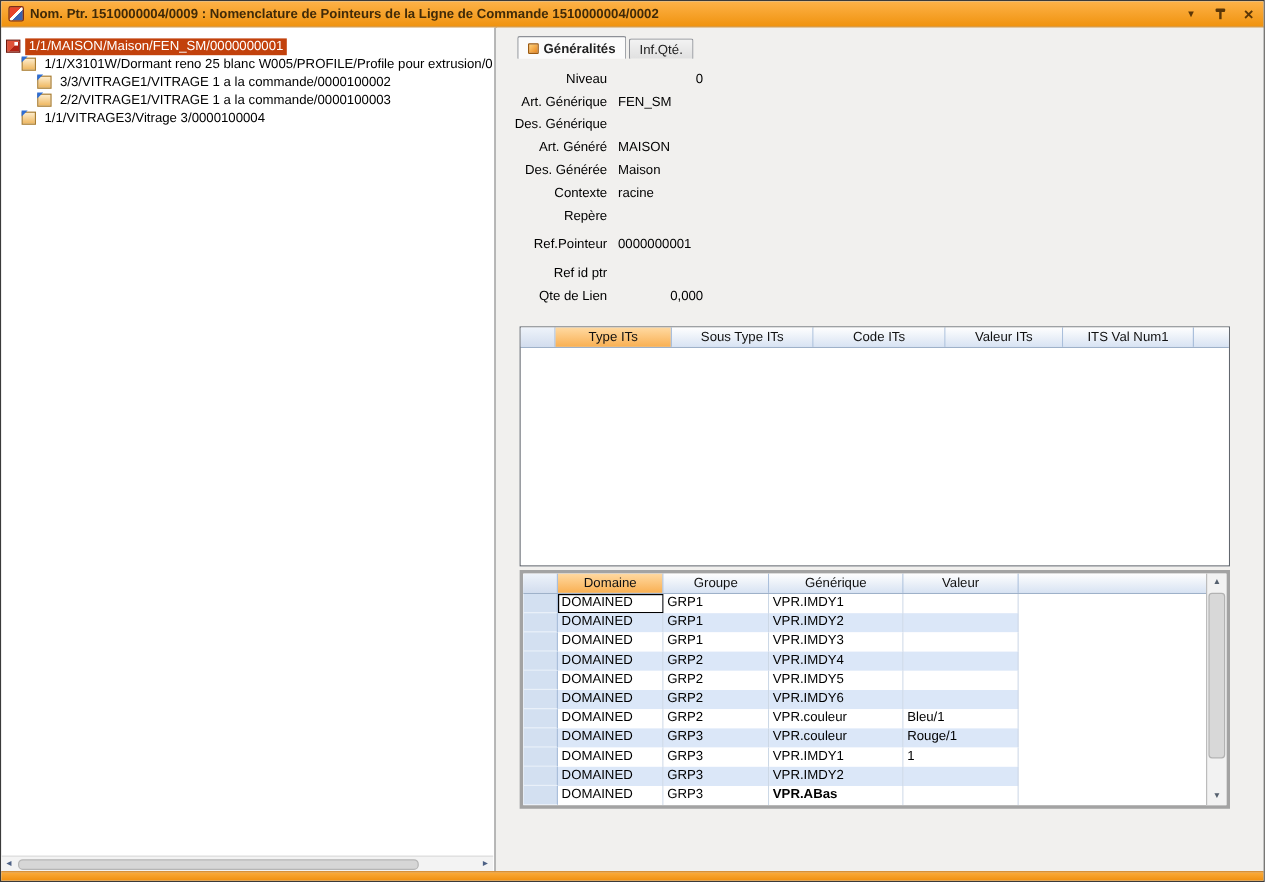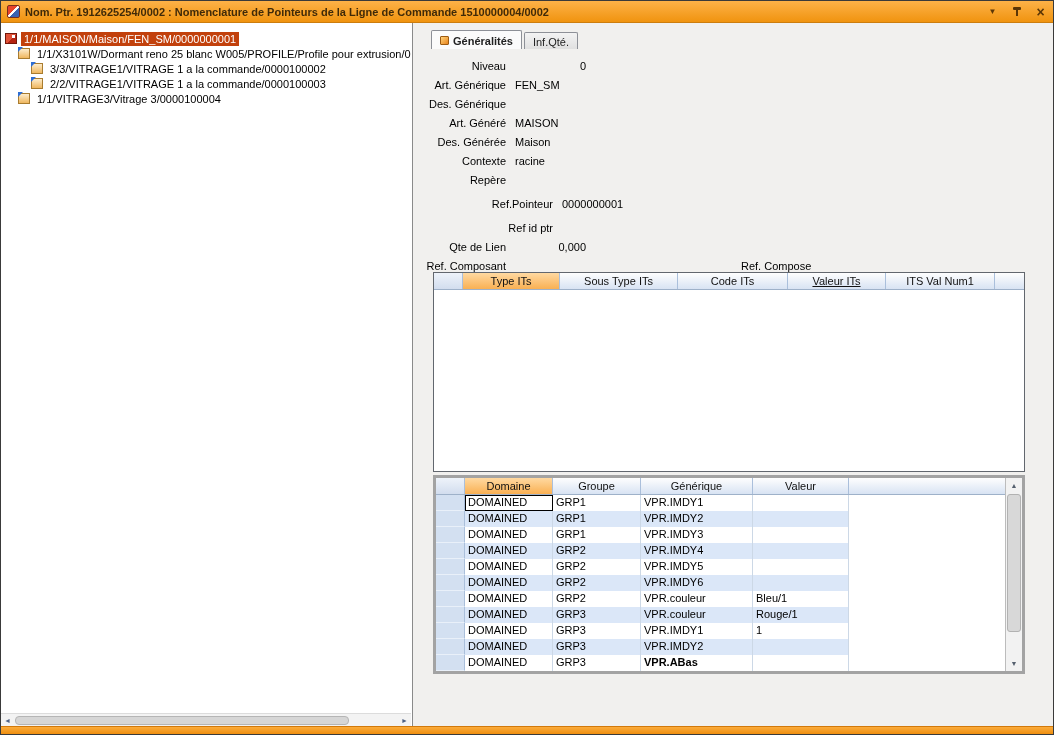--- a/index.html
+++ b/index.html
@@ -54,21 +54,21 @@
          border:1px solid #8d9097; border-bottom:none; border-radius:2px 2px 0 0;
          background:linear-gradient(#f3f3f3,#e0e0e0); color:#222; }
   .tab.active { height:19px; background:#fbfbfb; font-weight:bold; }
   .tab + .tab { margin-left:2px; }
   .tab-icon { width:9px; height:9px; border-radius:1px; border:1px solid #9c5a10;
               background:linear-gradient(135deg,#ffd27a,#e8841c); }
 
   
   .form { position:absolute; top:33px; left:0; width:430px; }
   .frow { position:relative; display:flex; height:19px; align-items:center; }
-  .frow.gap { margin-top:5px;padding-left:47px; }
+  .frow.gap { margin-top:5px; }
   .flabel { width:100px; text-align:right; padding-right:8px; color:#000; flex:0 0 auto; }
   .fvalue { min-width:150px; padding-left:1px; color:#000; }
   .fvalue.num { min-width:0; width:72px; text-align:right; }
   .second-label { position:absolute; left:327px; top:0; height:19px; display:flex; align-items:center; }
 
   
   .grid-header { display:flex; height:17px; border-bottom:1px solid #9eb1c9;
                  background:linear-gradient(#ffffff,#d8e3f3); flex:0 0 auto; }
   .hcell { height:16px; line-height:16px; text-align:center; color:#111;
            border-right:1px solid #aabfdb; overflow:hidden; flex:0 0 auto;
@@ -105,21 +105,21 @@
   .bottombar { position:absolute; left:0; right:0; bottom:0; height:8px;
                background:linear-gradient(180deg,#fbab3a,#ef8f10); border-top:1px solid #d2790a; }
 </style>
 </head>
 <body>
 
 <div class="window">
 
   <div class="titlebar">
     <span class="title-icon"></span>
-    <span class="title-text">Nom. Ptr. 1912625254/0002 : Nomenclature de Pointeurs de la Ligne de Commande 1510000004/0002</span>
+    <span class="title-text">Nom. Ptr. 1510000004/0009 : Nomenclature de Pointeurs de la Ligne de Commande 1510000004/0002</span>
     <span class="tb-controls">
       <span class="tb-btn menu">▼</span>
       <span class="tb-btn pin-btn">
         <span class="pin-head"></span>
         <span class="pin-stem"></span>
       </span>
       <span class="tb-btn close">×</span>
     </span>
   </div>
 
@@ -200,34 +200,29 @@
           <span class="fvalue">0000000001</span>
         </div>
         <div class="frow gap">
           <span class="flabel">Ref id ptr</span>
           <span class="fvalue"></span>
         </div>
         <div class="frow">
           <span class="flabel">Qte de Lien</span>
           <span class="fvalue num">0,000</span>
         </div>
-        <div class="frow">
-          <span class="flabel">Ref. Composant</span>
-          <span class="fvalue"></span>
-          <span class="second-label">Ref. Compose</span>
-        </div>
       </div>
 
     <div class="its-table">
       <div class="grid-header" id="its-header">
           <div class="hcell corner" style="width: 29px;"></div>
           <div class="hcell sorted" style="width: 97px;">Type ITs</div>
           <div class="hcell" style="width: 118px;">Sous Type ITs</div>
           <div class="hcell" style="width: 110px;">Code ITs</div>
-          <div class="hcell" style="width: 98px; text-decoration: underline;">Valeur ITs</div>
+          <div class="hcell" style="width: 98px;">Valeur ITs</div>
           <div class="hcell" style="width: 109px;">ITS Val Num1</div>
           <div class="hcell filler"></div>
         </div>
       <div class="its-body"></div>
     </div>
 
     <div class="dom-table">
       <div class="dom-grid">
         <div class="grid-header" id="dom-header">
             <div class="hcell corner" style="width: 29px;"></div>

